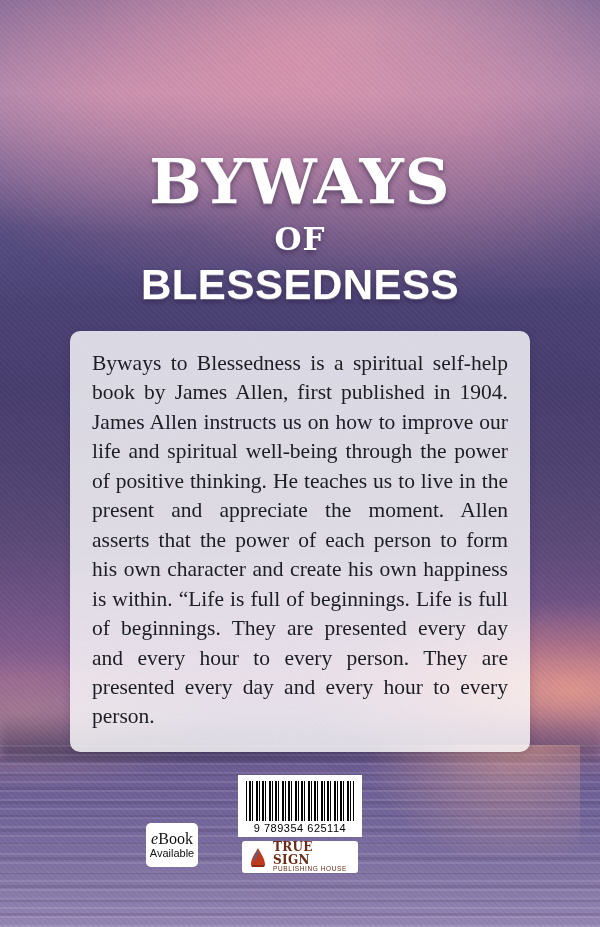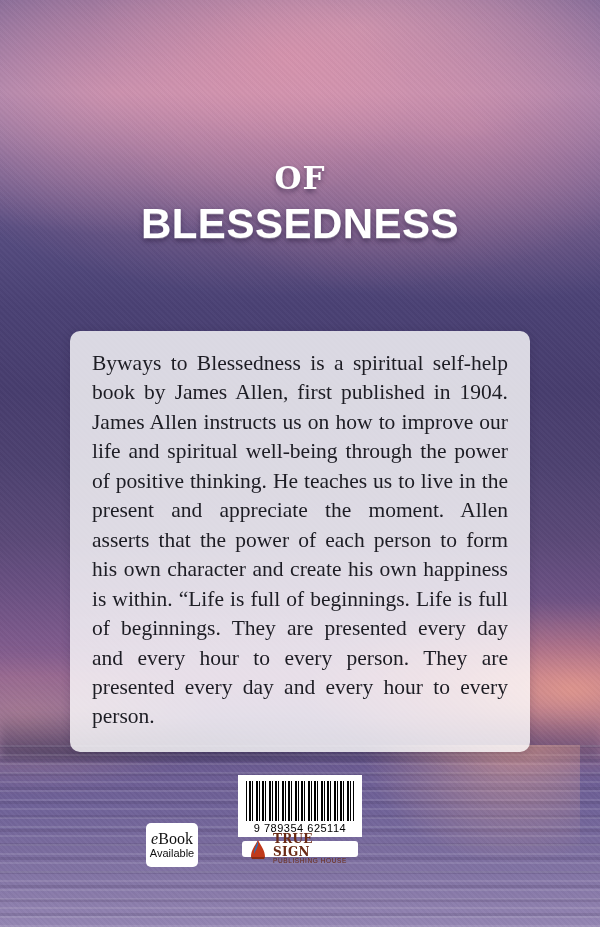--- a/index.html
+++ b/index.html
@@ -235,21 +235,21 @@
     font-size: 11px;
     letter-spacing: 0.5px;
     color: #000;
   }
 
   .publisher {
     position: absolute;
     left: 242px;
     top: 66px;
     width: 116px;
-    height: 16px;
+    height: 32px;
     background: #ffffff;
     border-radius: 3px;
     display: flex;
     align-items: center;
     gap: 5px;
     padding: 0 6px;
     box-sizing: border-box;
   }
   .pub-mark {
     width: 20px;
@@ -283,20 +283,21 @@
 
   <div class="bg"></div>
   <div class="glow-left"></div>
   <div class="glow-right"></div>
   <div class="ridge"></div>
   <div class="water"></div>
   <div class="water-sun"></div>
   <div class="grain"></div>
 
   <div class="title-block">
+    <div class="title-main">BYWAYS</div>
     <div class="title-of">OF</div>
     <div class="title-sub">BLESSEDNESS</div>
   </div>
 
   <div class="blurb">
     <p>Byways to Blessedness is a spiritual self-help book by James Allen, first published in 1904. James Allen instructs us on how to improve our life and spiritual well-being through the power of positive thinking. He teaches us to live in the present and appreciate the moment. Allen asserts that the power of each person to form his own character and create his own happiness is within. “Life is full of beginnings. Life is full of beginnings. They are presented every day and every hour to every person. They are presented every day and every hour to every person.</p>
   </div>
 
   <div class="footer">
 

